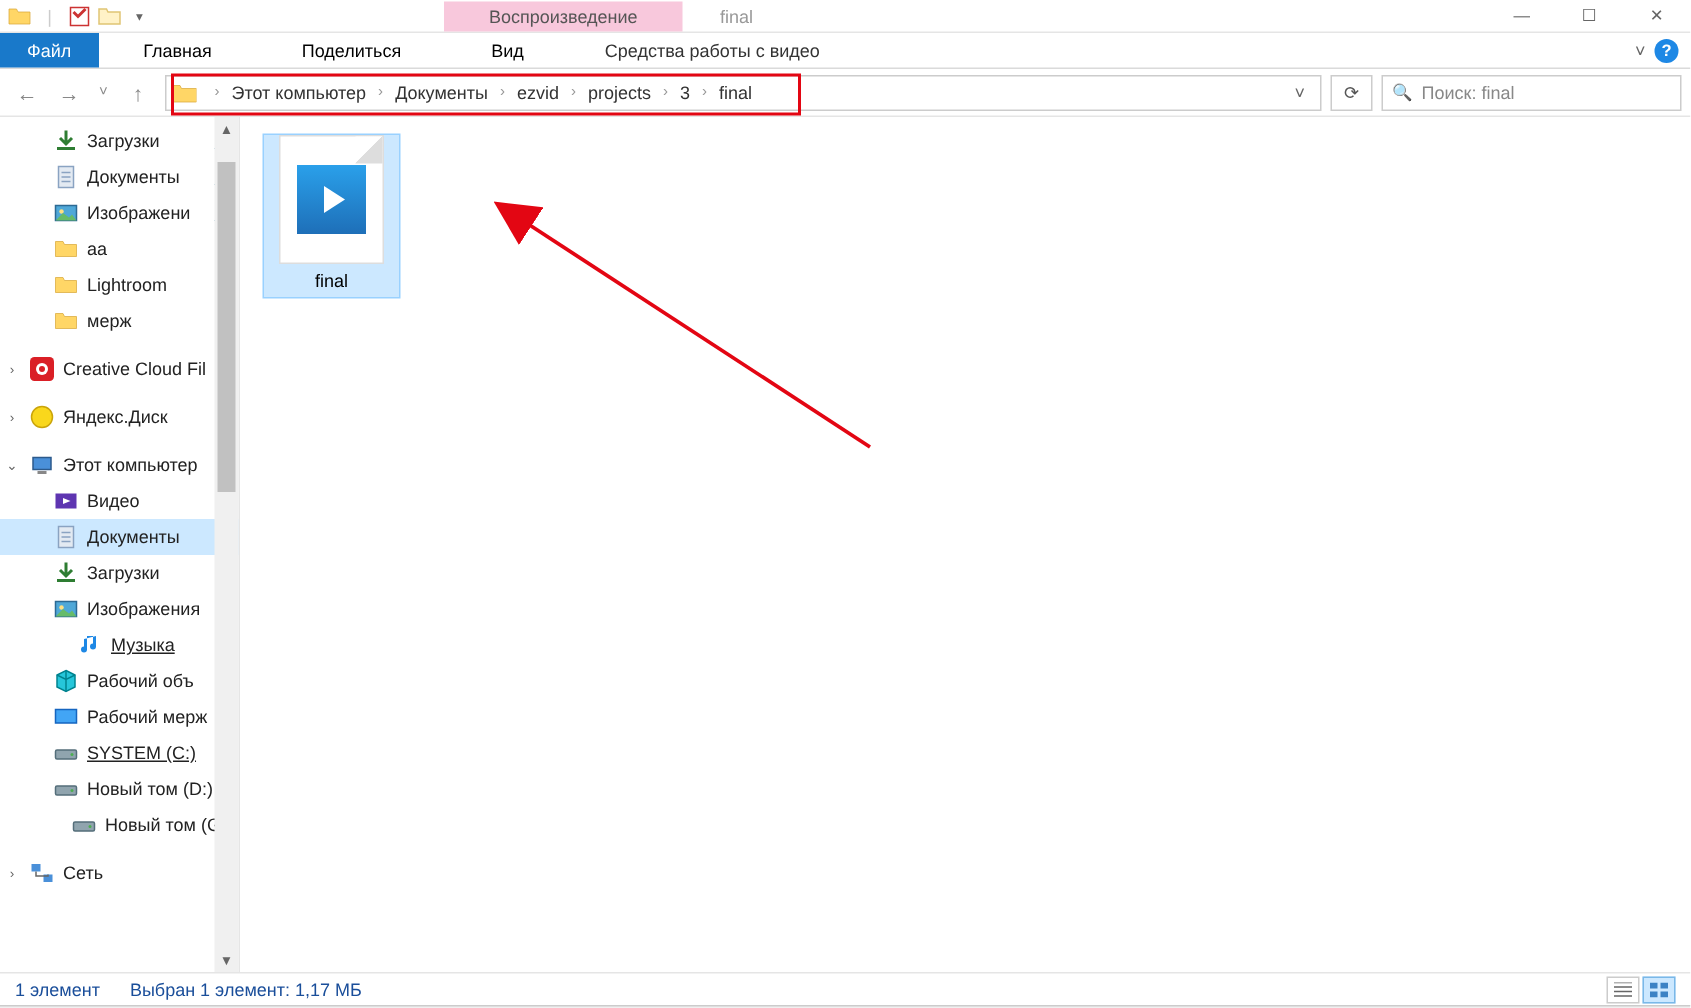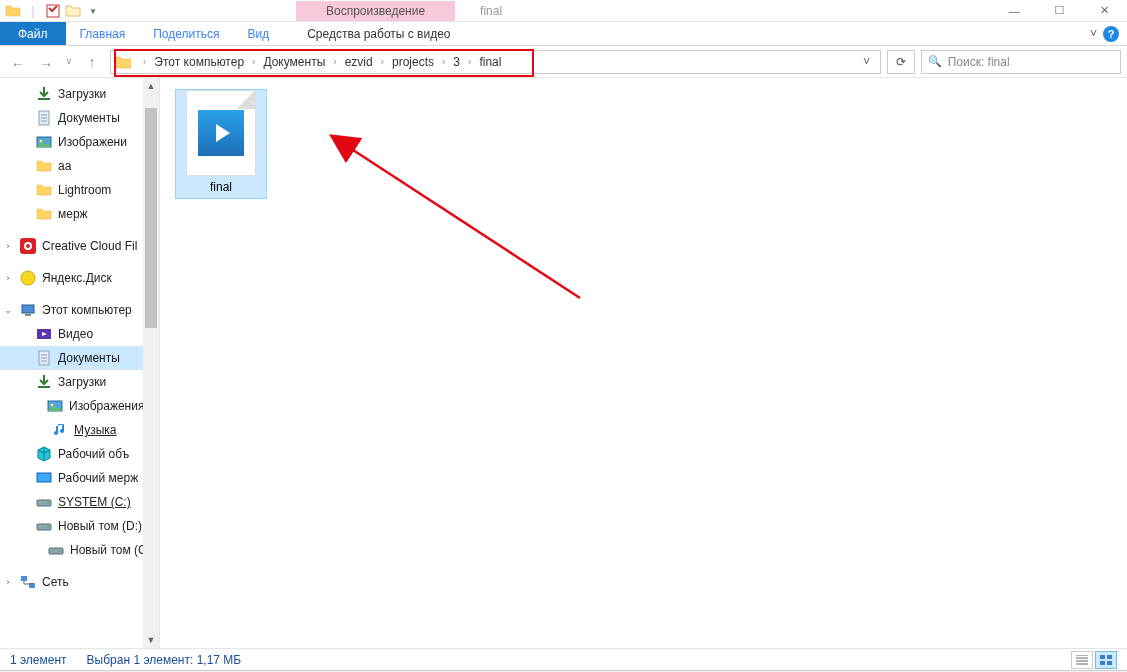--- a/index.html
+++ b/index.html
@@ -10,21 +10,21 @@
 .qat { display: flex; align-items: center; gap: 2px; padding: 0 4px; }
 .qat-icon { width: 18px; height: 18px; display: flex; align-items: center; justify-content: center; }
 .context-tab { background: #f8c8dc; color: #555; padding: 3px 30px; font-size: 12px; margin-left: 190px; }
 .window-title { color: #999; margin-left: 25px; font-size: 12px; }
 .window-controls { margin-left: auto; display: flex; }
 .window-controls div { width: 45px; height: 22px; display: flex; align-items: center; justify-content: center; color: #666; font-size: 11px; }
 
 
 .ribbon-tabs { height: 24px; display: flex; align-items: stretch; background: #fff; border-bottom: 1px solid #dadada; }
 .file-tab { background: #1979ca; color: #fff; padding: 4px 18px; font-size: 12px; display: flex; align-items: center; }
-.tab { padding: 4px 14px; font-size: 12px; color: #3b82f6; display: flex; align-items: center; }
+.tab { padding: 4px 30px; font-size: 12px; color: #000000; display: flex; align-items: center; }
 .ctx-tab { padding: 4px 20px; color: #333; }
 .help-area { margin-left: auto; display: flex; align-items: center; padding-right: 8px; gap: 6px; }
 .help-circle { width: 16px; height: 16px; border-radius: 50%; background: #1e88e5; color: #fff; display: flex; align-items: center; justify-content: center; font-size: 11px; font-weight: bold; }
 
 
 .addrbar { height: 32px; display: flex; align-items: center; padding: 4px 6px; gap: 6px; border-bottom: 1px solid #e5e5e5; }
 .nav-arrows { display: flex; gap: 4px; align-items: center; }
 .nav-btn { width: 24px; height: 24px; display: flex; align-items: center; justify-content: center; color: #888; font-size: 14px; }
 .breadcrumb-wrap { flex: 1; height: 24px; border: 1px solid #ccc; display: flex; align-items: center; padding: 0 4px; position: relative; }
 .bc-annot { position: absolute; border: 2px solid #e30613; left: 3px; top: -2px; height: 28px; width: 420px; pointer-events: none; }
@@ -239,21 +239,21 @@
         </svg>
         <span>Документы</span>
       </div>
       <div class="tree-item" style="padding-left: 36px;">
         <svg class="ico" viewBox="0 0 16 16">
           <path d="M8 1v8M4 6l4 4 4-4" stroke="#2e7d32" stroke-width="2" fill="none"></path>
           <rect x="2" y="12" width="12" height="2" fill="#2e7d32"></rect>
         </svg>
         <span>Загрузки</span>
       </div>
-      <div class="tree-item" style="padding-left: 36px; margin-left: 11px;">
+      <div class="tree-item" style="padding-left: 36px;">
         <svg class="ico" viewBox="0 0 16 16">
           <rect x="1" y="3" width="14" height="10" fill="#4fa8d8" stroke="#2c6a94"></rect>
           <circle cx="5" cy="7" r="1.5" fill="#ffe082"></circle>
           <path d="M1 13l5-5 4 3 2-2 3 4z" fill="#66bb6a"></path>
         </svg>
         <span>Изображения</span>
       </div>
       <div class="tree-item" style="padding-left: 52px; text-decoration: underline;">
         <svg class="ico" viewBox="0 0 16 16">
           <path d="M6 2v9a2 2 0 11-2-2V4l8-2v7a2 2 0 11-2-2V2z" fill="#1e88e5"></path>

